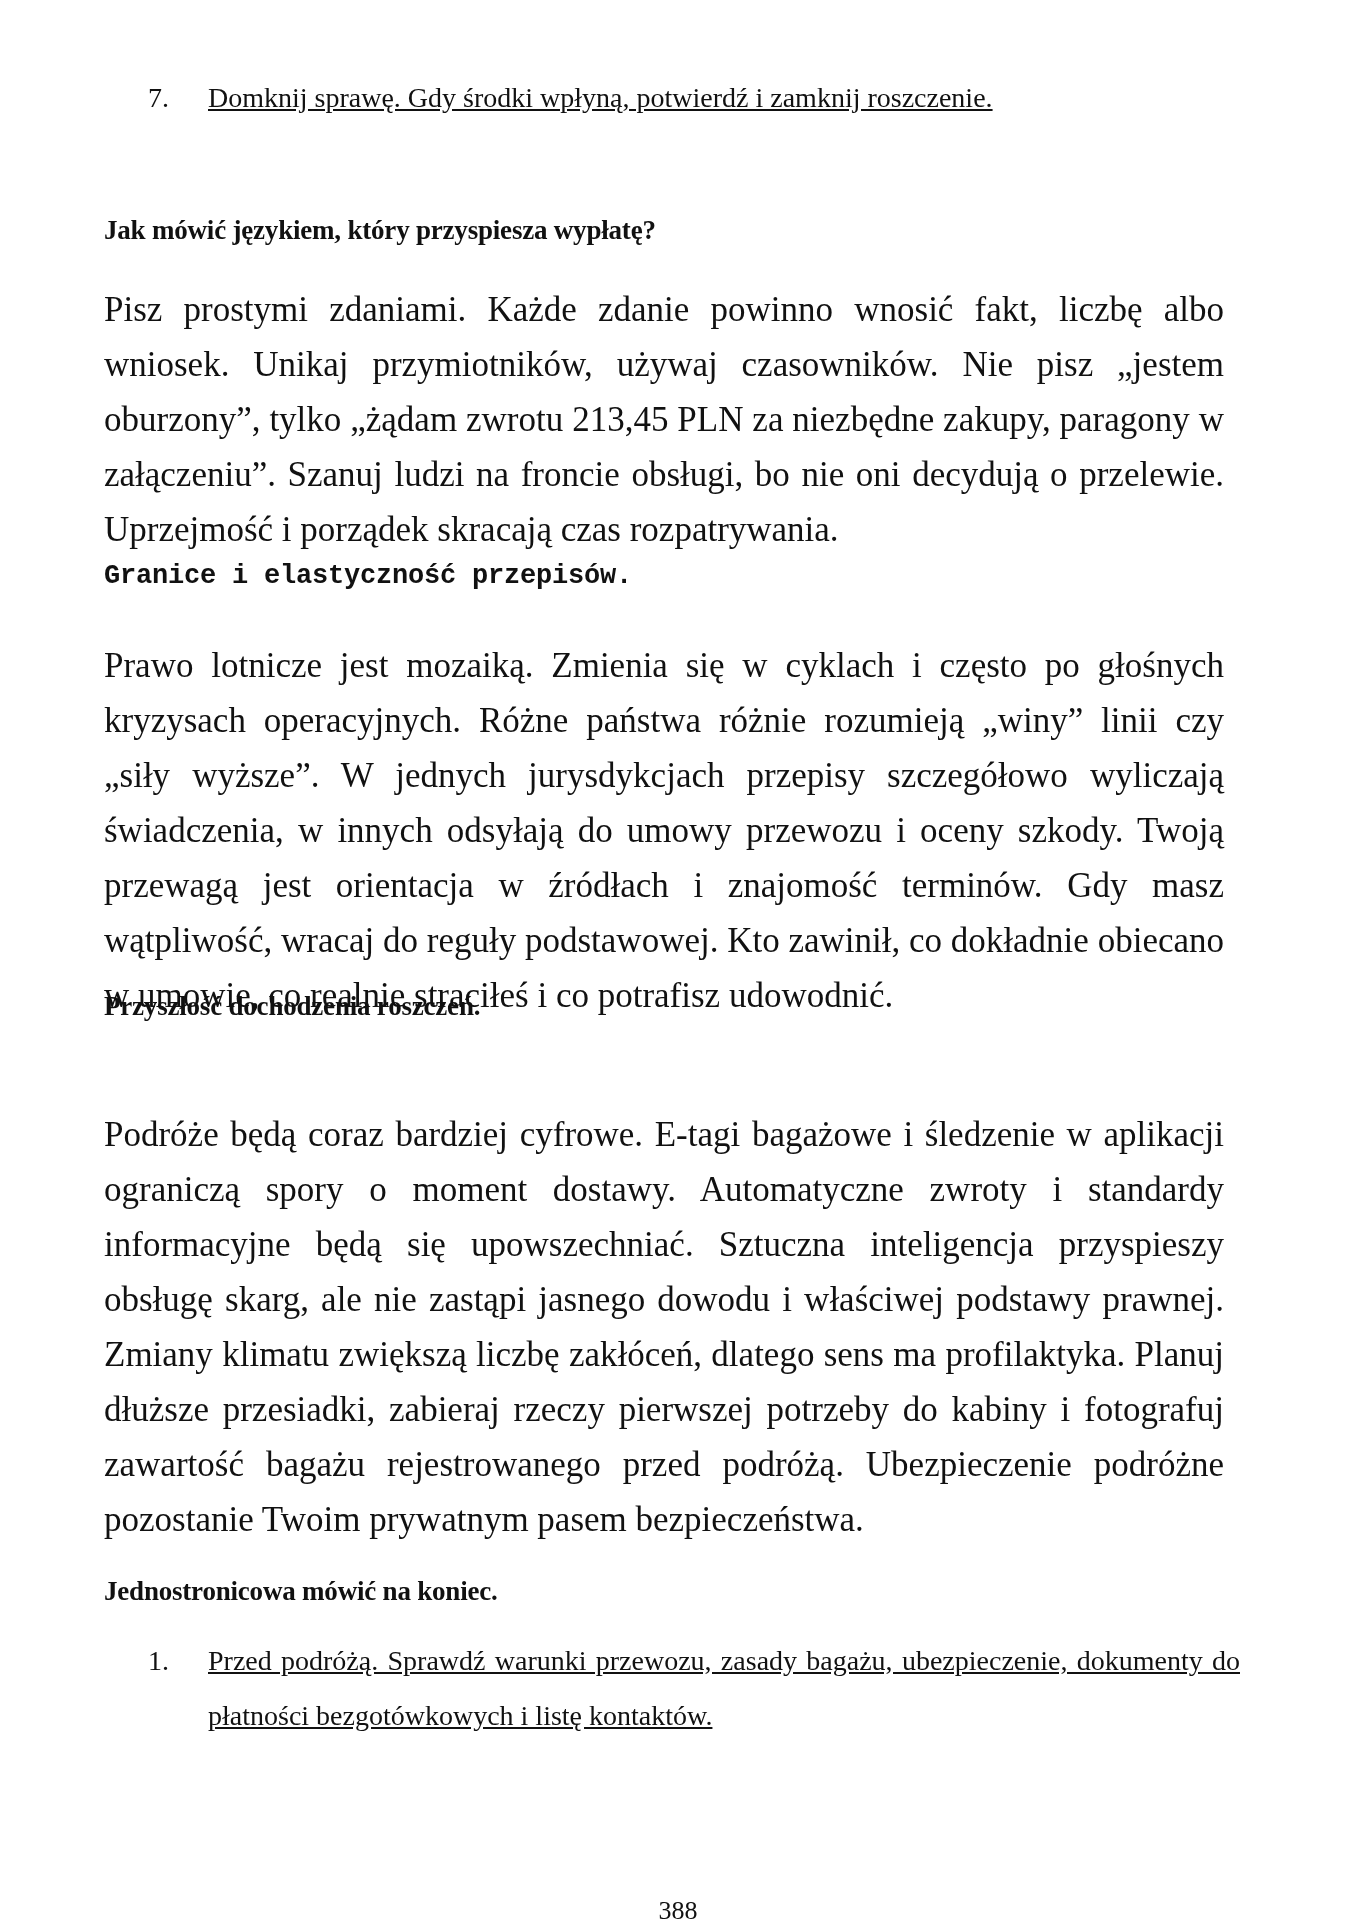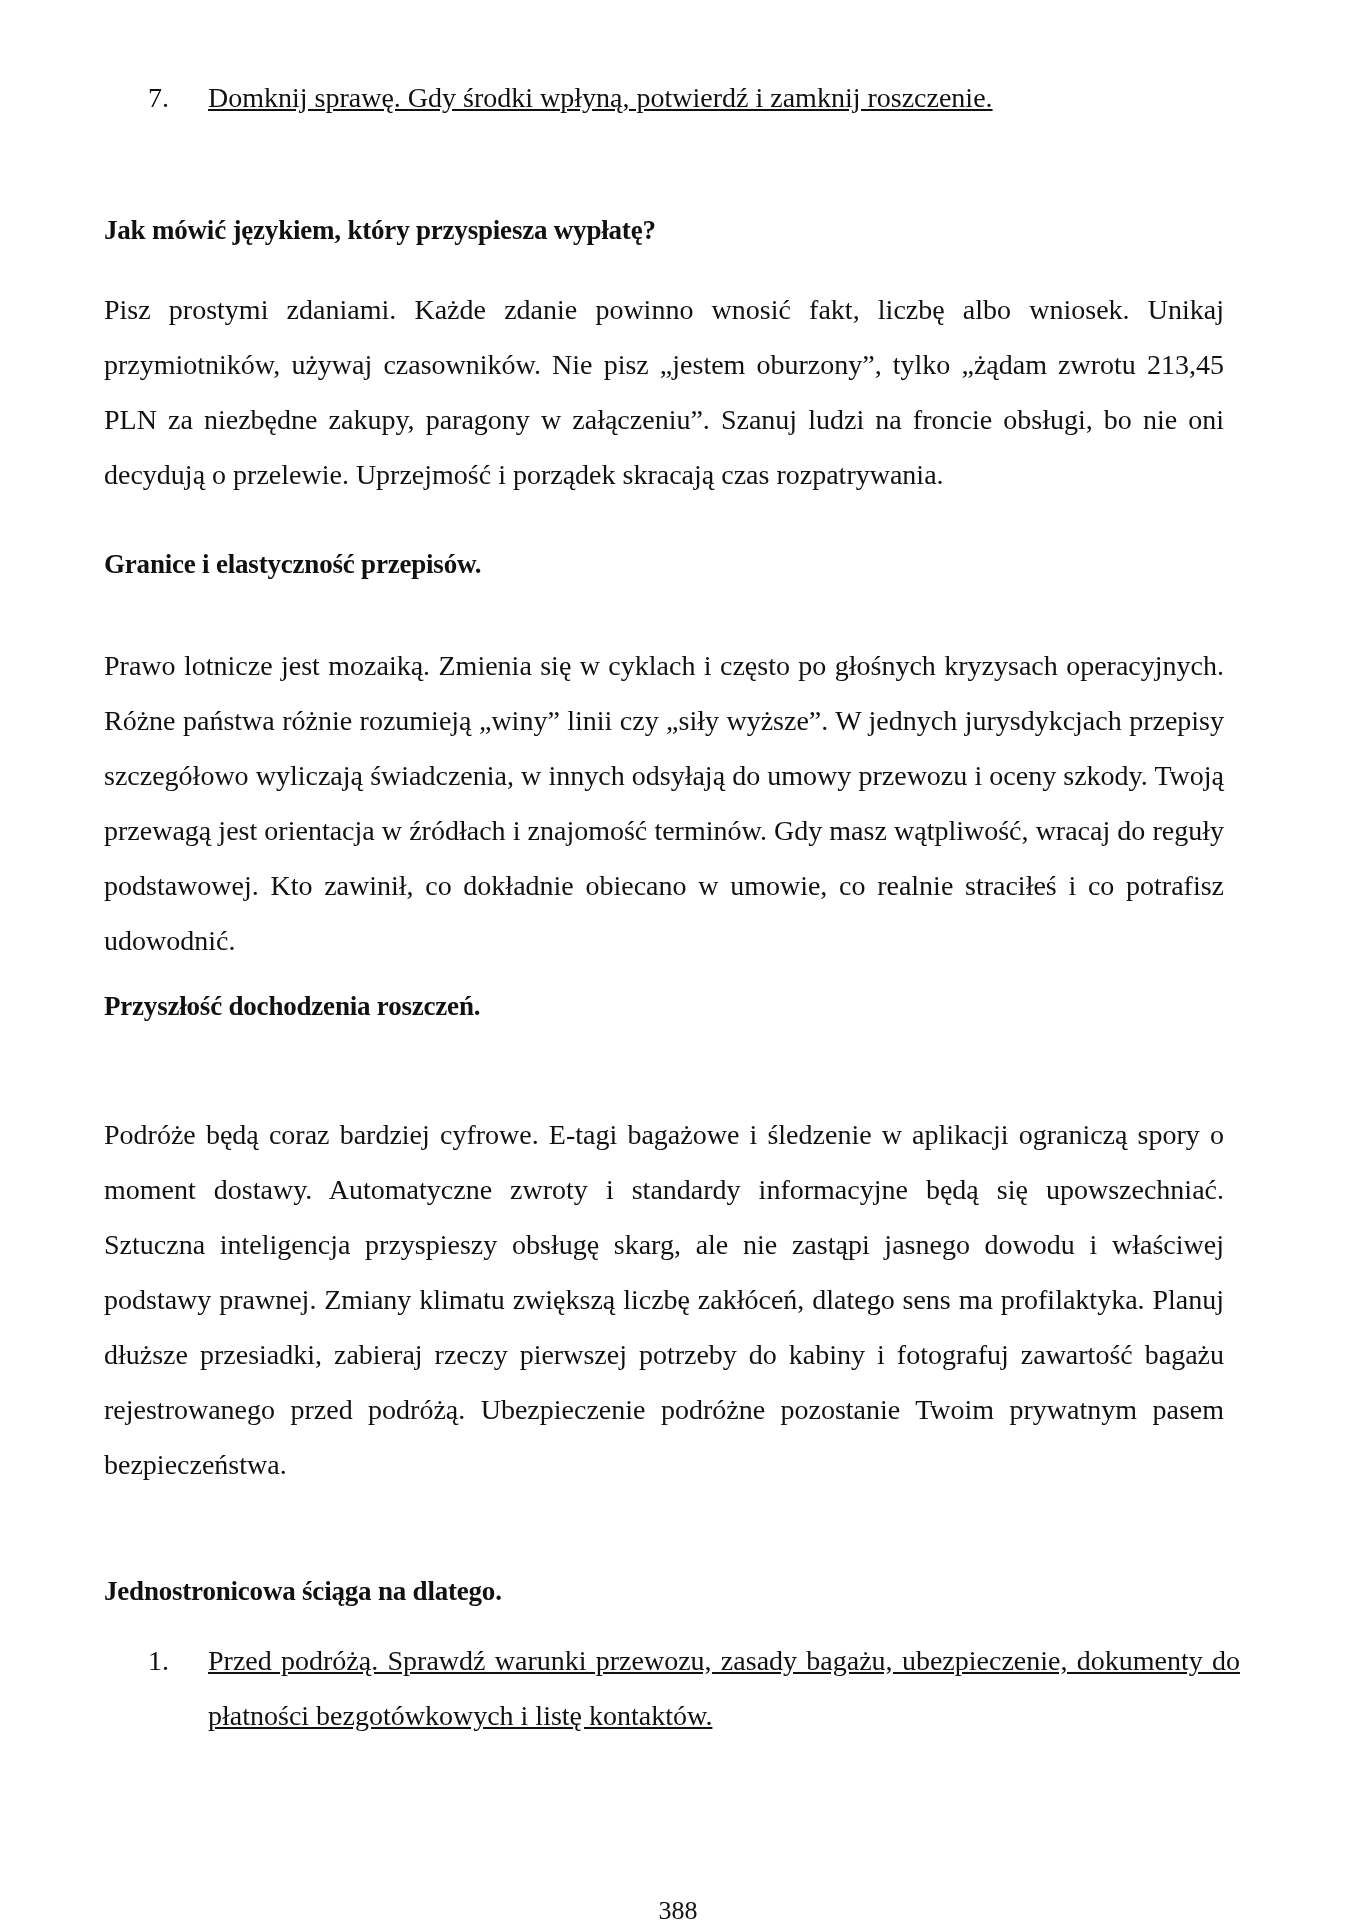--- a/index.html
+++ b/index.html
@@ -1,45 +1,45 @@
 <!DOCTYPE html>
 <html><head>
 <meta charset="utf-8">
 <style>
   html, body { margin: 0; padding: 0; background: #ffffff; }
   body { width: 1356px; height: 1930px; position: relative; overflow: hidden; color: #111111;
          font-family: "Liberation Serif", "DejaVu Serif", serif; }
   .page { position: absolute; left: 0; top: 0; width: 1356px; height: 1930px; background: #fff; }
-  .blk { position: absolute; left: 104px; width: 1120px; font-size: 28px; line-height: 55px; }
+  .blk { position: absolute; left: 104px; width: 1120px; font-size: 35px; line-height: 55px; }
   .para { text-align: justify; text-align-last: left; }
   .heading { font-weight: bold; font-size: 27px; line-height: 55px; letter-spacing: -0.2px; }
   .li { position: absolute; left: 104px; width: 1120px; font-size: 28px; line-height: 55px; }
   .li .num { position: absolute; left: 44px; top: 0; }
   .li .txt { position: absolute; left: 104px; width: 1032px; text-align: justify; text-align-last: left; text-decoration: underline; }
   .pnum { position: absolute; left: 0; width: 1356px; text-align: center; font-size: 26px; line-height: 30px; }
 </style>
 </head>
 <body>
 
 <div class="page">
 
   <div class="li" style="top:70px;">
     <span class="num">7.</span>
     <span class="txt">Domknij sprawę. Gdy środki wpłyną, potwierdź i zamknij roszczenie.</span>
   </div>
 
   <div class="blk heading" style="top:203px;">Jak mówić językiem, który przyspiesza wypłatę?</div>
   <div class="blk para" style="top:282px;">Pisz prostymi zdaniami. Każde zdanie powinno wnosić fakt, liczbę albo wniosek. Unikaj przymiotników, używaj czasowników. Nie pisz „jestem oburzony”, tylko „żądam zwrotu 213,45 PLN za niezbędne zakupy, paragony w załączeniu”. Szanuj ludzi na froncie obsługi, bo nie oni decydują o przelewie. Uprzejmość i porządek skracają czas rozpatrywania.</div>
 
-  <div class="blk heading" style="top:537px;">Granice i elastyczność przepisów.</div>
+  <div class="blk heading" style="top:549px;font-family:Liberation Mono, monospace;">Granice i elastyczność przepisów.</div>
   <div class="blk para" style="top:638px;">Prawo lotnicze jest mozaiką. Zmienia się w cyklach i często po głośnych kryzysach operacyjnych. Różne państwa różnie rozumieją „winy” linii czy „siły wyższe”. W jednych jurysdykcjach przepisy szczegółowo wyliczają świadczenia, w innych odsyłają do umowy przewozu i oceny szkody. Twoją przewagą jest orientacja w źródłach i znajomość terminów. Gdy masz wątpliwość, wracaj do reguły podstawowej. Kto zawinił, co dokładnie obiecano w umowie, co realnie straciłeś i co potrafisz udowodnić.</div>
 
   <div class="blk heading" style="top:979px;">Przyszłość dochodzenia roszczeń.</div>
   <div class="blk para" style="top:1107px;">Podróże będą coraz bardziej cyfrowe. E-tagi bagażowe i śledzenie w aplikacji ograniczą spory o moment dostawy. Automatyczne zwroty i standardy informacyjne będą się upowszechniać. Sztuczna inteligencja przyspieszy obsługę skarg, ale nie zastąpi jasnego dowodu i właściwej podstawy prawnej. Zmiany klimatu zwiększą liczbę zakłóceń, dlatego sens ma profilaktyka. Planuj dłuższe przesiadki, zabieraj rzeczy pierwszej potrzeby do kabiny i fotografuj zawartość bagażu rejestrowanego przed podróżą. Ubezpieczenie podróżne pozostanie Twoim prywatnym pasem bezpieczeństwa.</div>
 
-  <div class="blk heading" style="top:1564px;">Jednostronicowa ściąga na dlatego.</div>
+  <div class="blk heading" style="top:1564px;">Jednostronicowa mówić na koniec.</div>
   <div class="li" style="top:1633px;">
     <span class="num">1.</span>
     <span class="txt">Przed podróżą. Sprawdź warunki przewozu, zasady bagażu, ubezpieczenie, dokumenty do płatności bezgotówkowych i listę kontaktów.</span>
   </div>
 
   <div class="pnum" style="top:1868px;margin-top:28px;">388</div>
 </div>
 
 </body></html>

